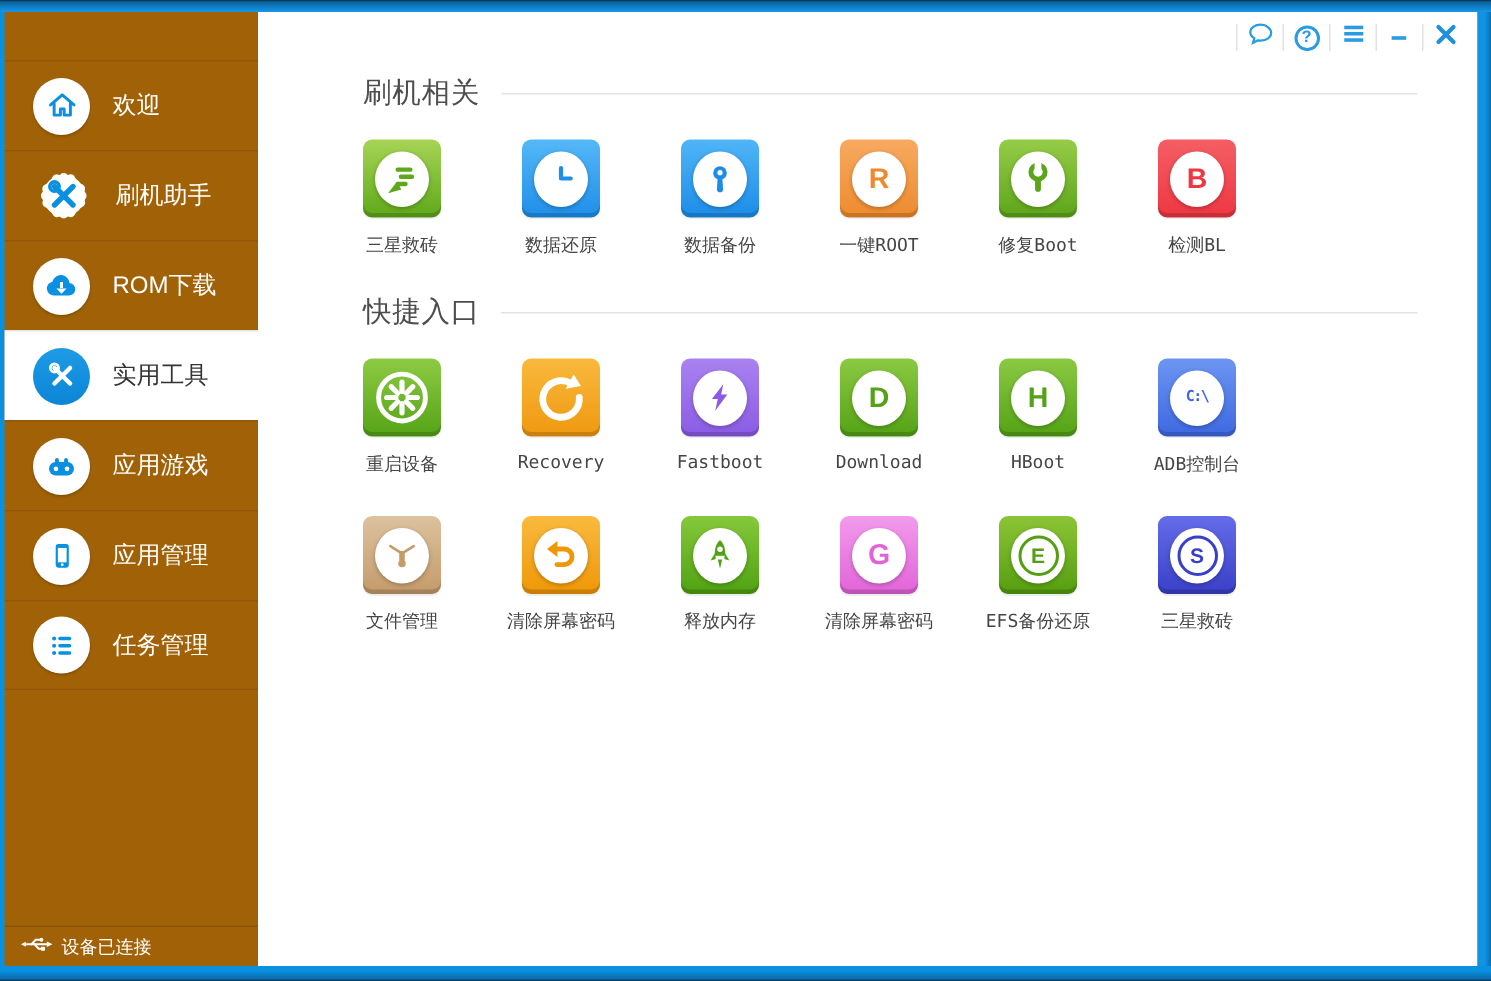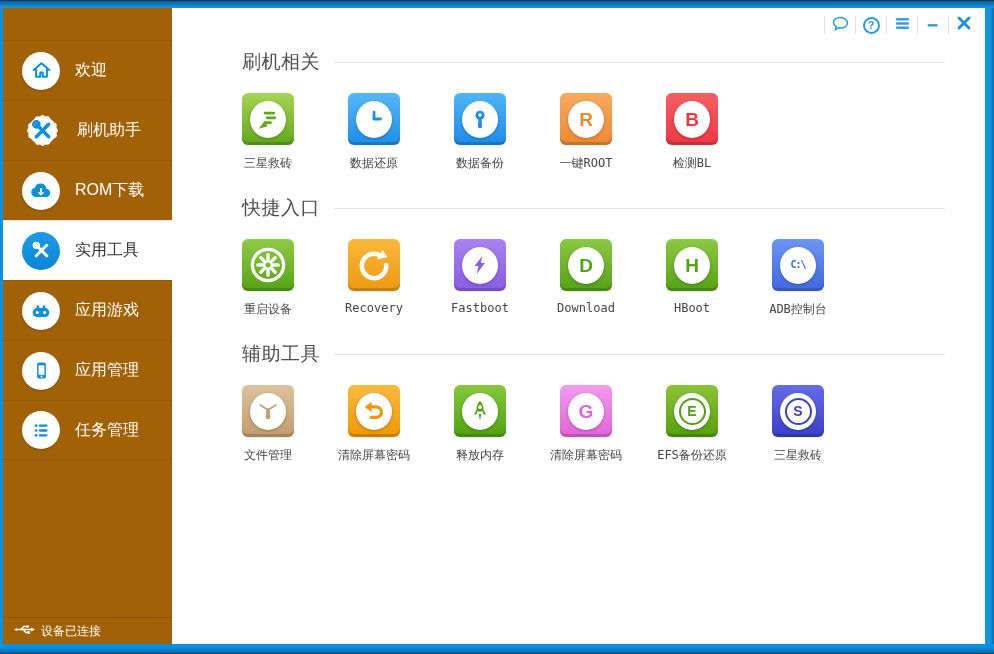--- a/index.html
+++ b/index.html
@@ -272,20 +272,32 @@
           </div>
           <div class="tool">
             <div class="tile" style="background: linear-gradient(rgb(247, 170, 96) 0%, rgb(238, 138, 46) 100%);">
               <div class="circle">
                 <span class="glyph-letter" style="color: rgb(238, 138, 46);">R</span>
               </div>
             </div>
             <div class="tool-label">一键ROOT</div>
           </div>
           <div class="tool">
+            <div class="tile" style="background: linear-gradient(rgb(150, 204, 71) 0%, rgb(92, 165, 27) 100%);">
+              <div class="circle" style="color: rgb(92, 165, 27);">
+                <svg width="26" height="26" viewBox="0 0 24 24">
+                  <circle cx="12" cy="8" r="4.4" fill="none" stroke="currentColor" stroke-width="3"></circle>
+                  <rect x="9.9" y="2" width="4.2" height="4.4" fill="#fff"></rect>
+                  <rect x="10.2" y="11.2" width="3.6" height="9" rx="1.8" fill="currentColor"></rect>
+                </svg>
+              </div>
+            </div>
+            <div class="tool-label">修复Boot</div>
+          </div>
+          <div class="tool">
             <div class="tile" style="background: linear-gradient(rgb(245, 94, 100) 0%, rgb(238, 55, 66) 100%);">
               <div class="circle">
                 <span class="glyph-letter" style="color: rgb(238, 55, 66);">B</span>
               </div>
             </div>
             <div class="tool-label">检测BL</div>
           </div>
         </div>
       </section>
 
@@ -353,24 +365,20 @@
               <div class="circle">
                 <span class="glyph-letter small" style="color: rgb(62, 104, 224);">C:\</span>
               </div>
             </div>
             <div class="tool-label">ADB控制台</div>
           </div>
         </div>
       </section>
 
       <section class="sec">
-        <div class="sec-head">
-          <span class="sec-title">辅助工具</span>
-          <div class="sec-rule"></div>
-        </div>
         <div class="tiles">
           <div class="tool">
             <div class="tile" style="background: linear-gradient(rgb(220, 194, 158) 0%, rgb(196, 155, 106) 100%);">
               <div class="circle" style="color: rgb(196, 155, 106);">
                 <svg width="26" height="26" viewBox="0 0 24 24">
                   <g stroke="currentColor" stroke-width="1.6" fill="none" stroke-linecap="round">
                     <path d="M4.8 6.5l6.4 4M19.2 6.5l-6.4 4"></path>
                   </g>
                   <rect x="10.3" y="9.4" width="3.4" height="7" rx="1.7" fill="currentColor"></rect>
                   <circle cx="12" cy="17.3" r="2.3" fill="currentColor"></circle>

